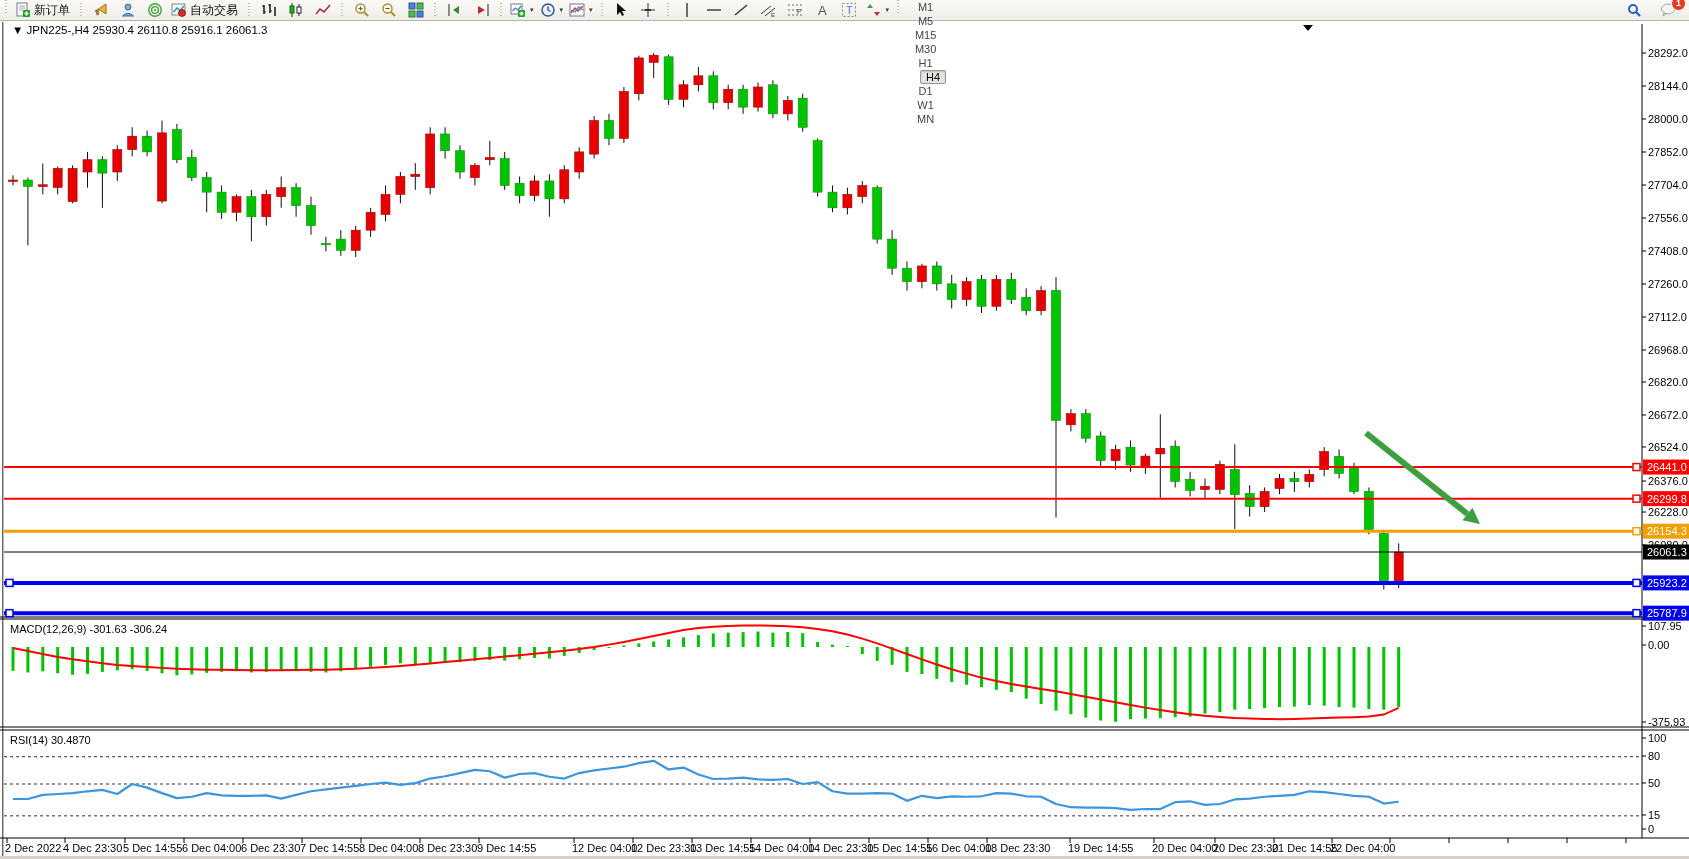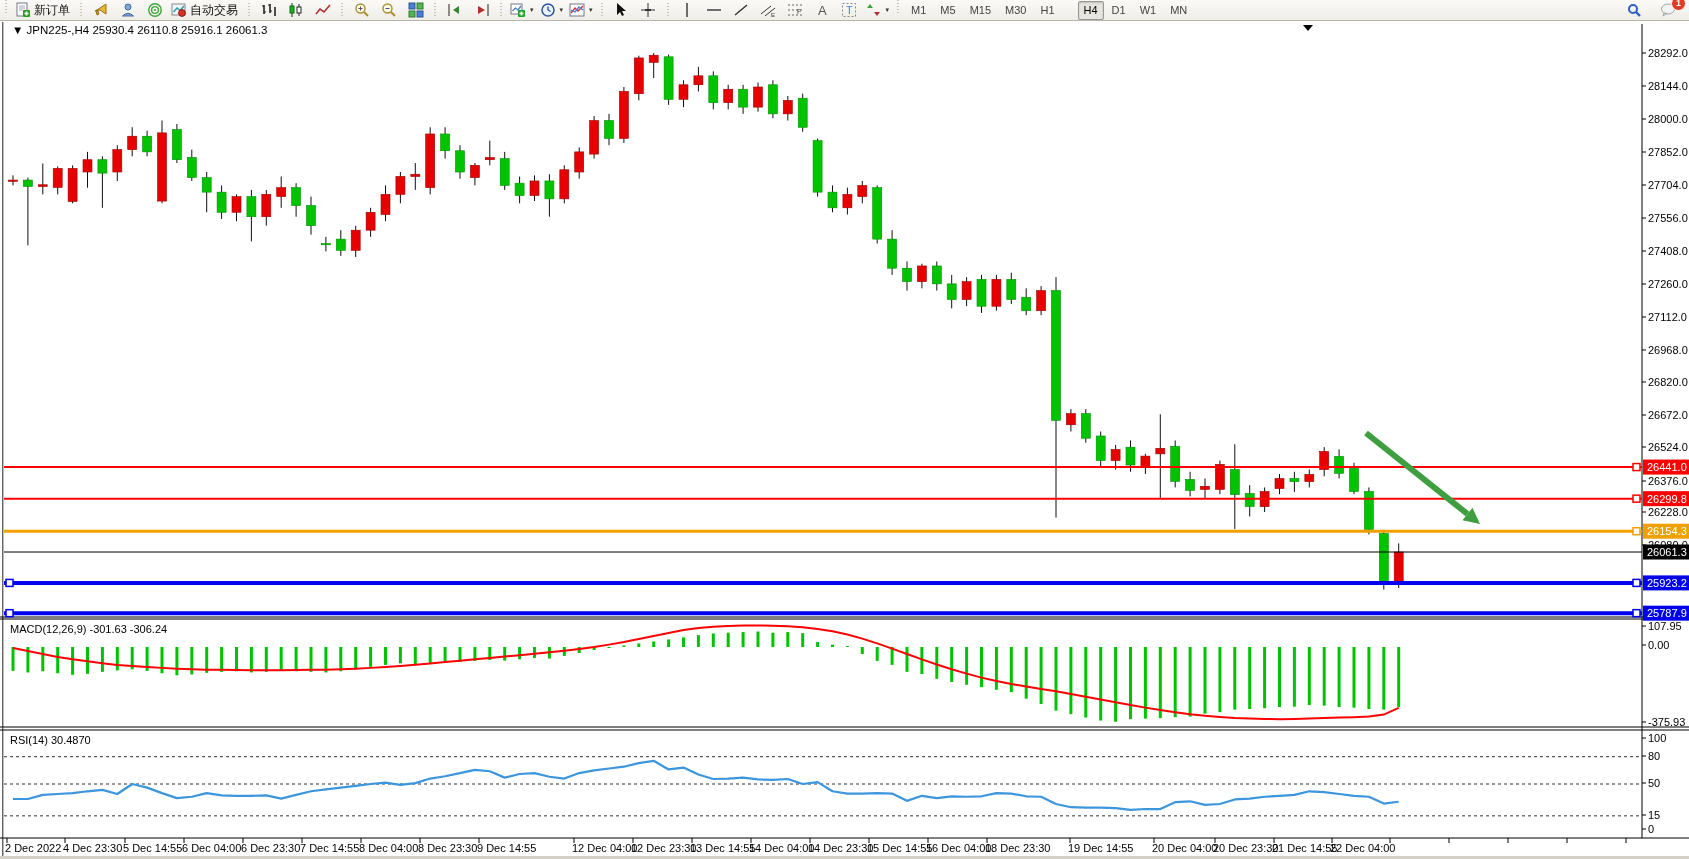--- a/index.html
+++ b/index.html
@@ -679,21 +679,21 @@
       </span>
       <span class="tb-btn">
         <svg width="16" height="16" viewBox="0 0 16 16">
           <polygon points="4,2 7,6 1,6" fill="#3da23d"></polygon>
           <polygon points="11,14 14,10 8,10" fill="#b03030"></polygon>
         </svg>
         <span class="tb-caret">▾</span>
       </span>
     </span>
   <div class="tb-grip"></div>
-  <span id="tb-timeframes" style="display:flex;align-items:center;">
+  <span id="tb-timeframes" style="display:flex;align-items:center;flex-direction:column;">
       <span class="tf-btn">M1</span>
       <span class="tf-btn">M5</span>
       <span class="tf-btn">M15</span>
       <span class="tf-btn">M30</span>
       <span class="tf-btn">H1</span>
       <span class="tf-btn active">H4</span>
       <span class="tf-btn">D1</span>
       <span class="tf-btn">W1</span>
       <span class="tf-btn">MN</span>
     </span>

